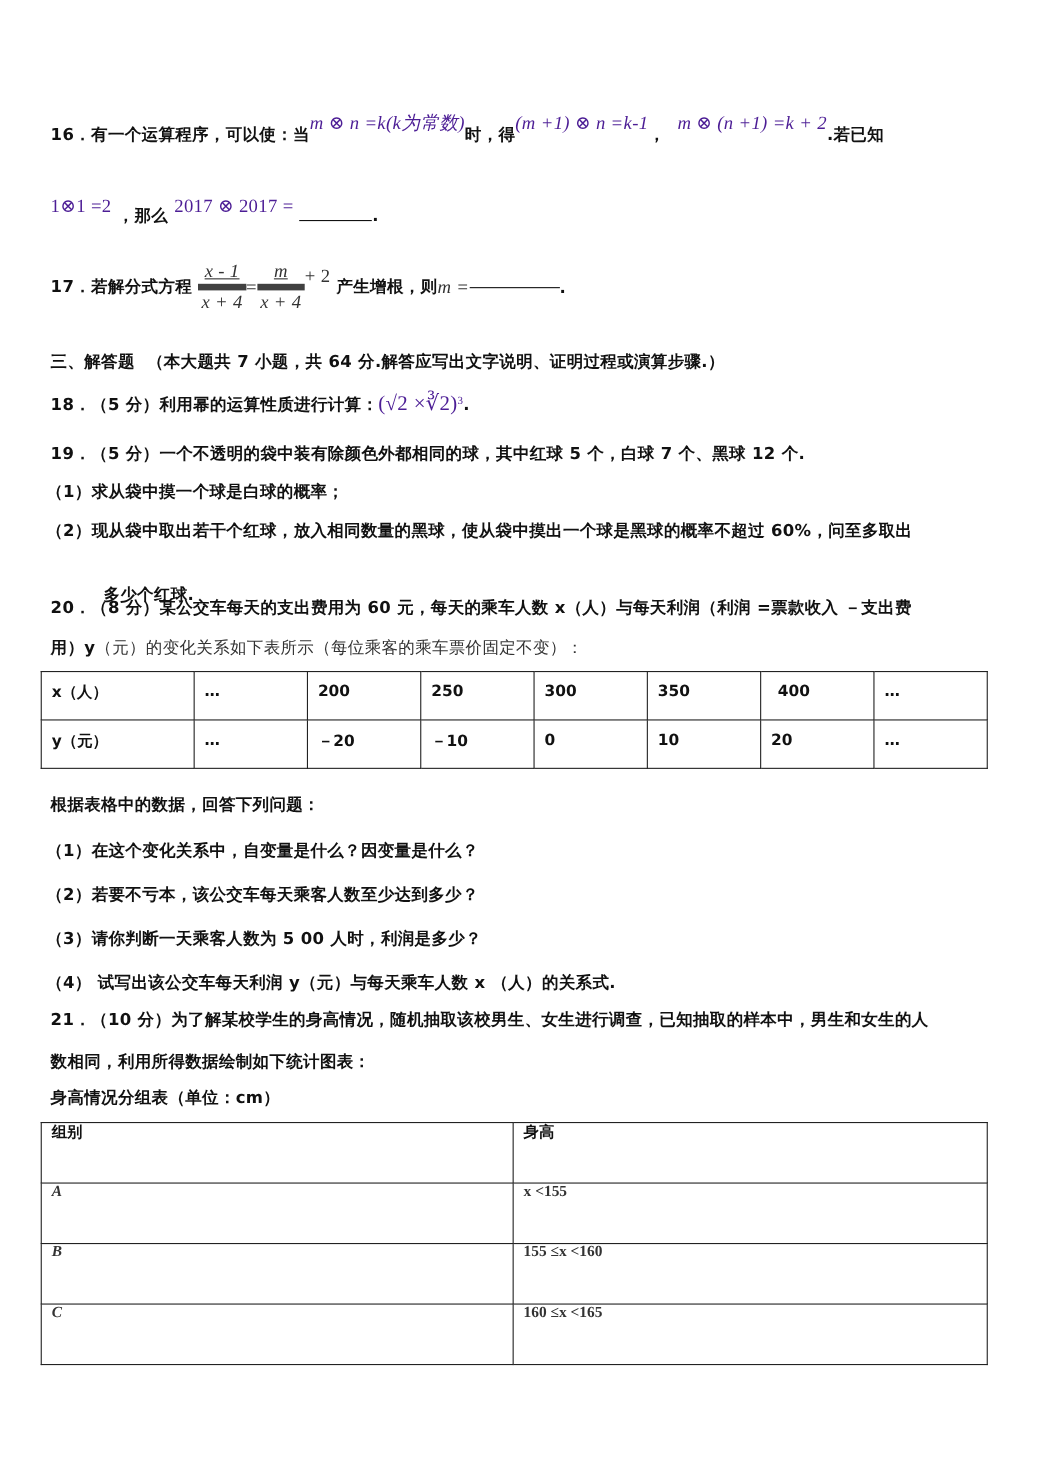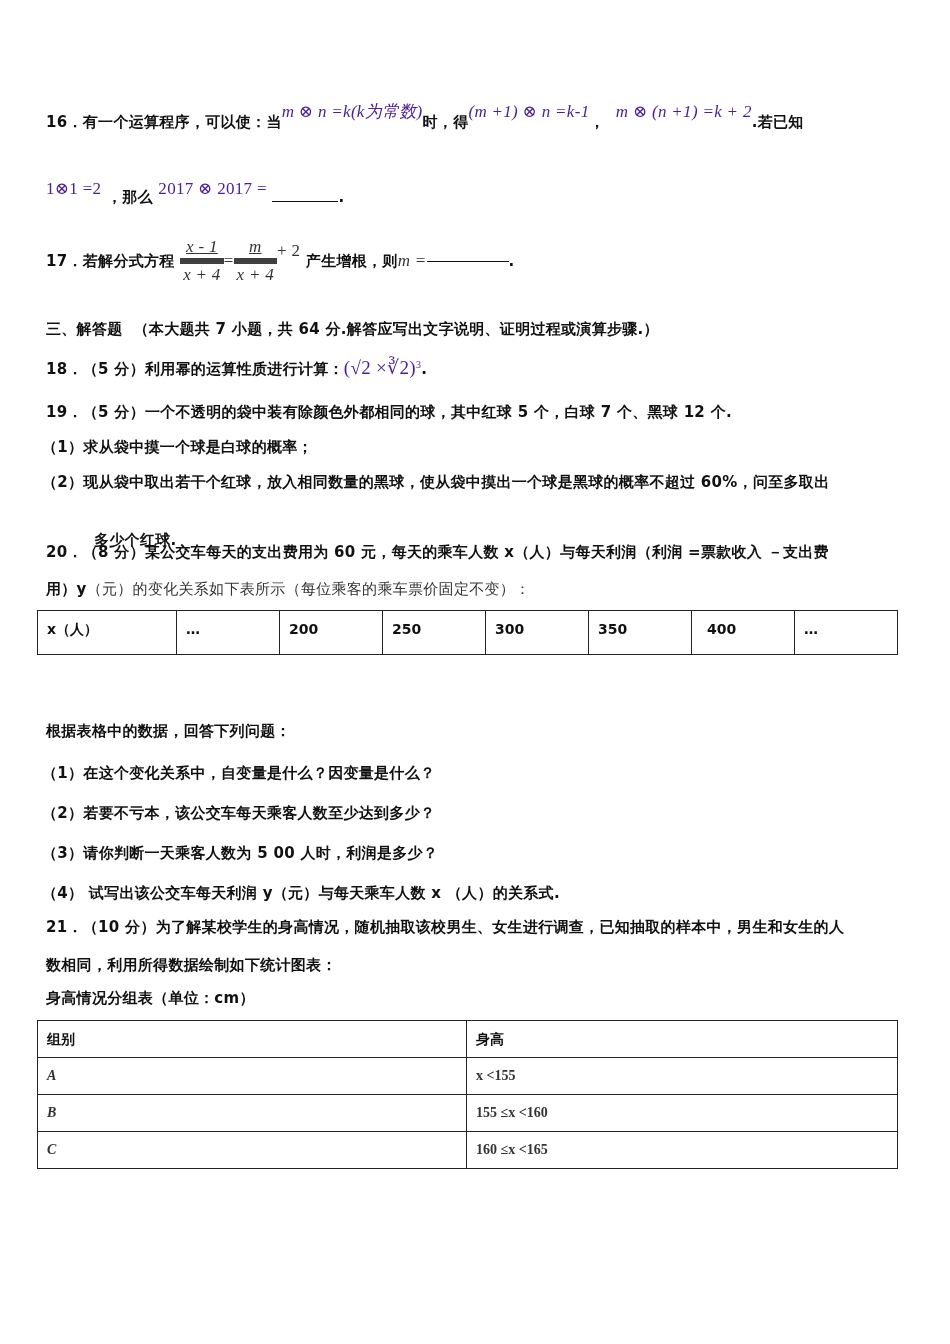--- a/index.html
+++ b/index.html
@@ -15,21 +15,21 @@
   .blank { display: inline-block; border-bottom: 1.5px solid #111; vertical-align: baseline; }
   .normal { font-weight: normal; }
   .frac { display: inline-block; vertical-align: middle; text-align: center; font-family: "Liberation Serif", serif; font-weight: normal; font-size: 17px; color: #333; }
   .frac .num { display: block; padding: 0 3px; border-bottom: 6px solid #404040; line-height: 22px; text-decoration: underline; }
   .frac .den { display: block; padding: 0 3px; line-height: 22px; }
   table.grid { position: absolute; left: 37px; border-collapse: collapse; table-layout: fixed; }
   table.grid td { border: 1.5px solid #222; font-size: 14px; font-weight: bold; padding: 0 0 0 9px; vertical-align: top; }
   table.t1 { top: 610px; width: 860px; }
   table.t1 td { height: 44px; padding-top: 10px; box-sizing: border-box; }
   table.t2 { top: 1020px; width: 860px; }
-  table.t2 td { height: 37px; padding-top: 10px; box-sizing: border-box; }
+  table.t2 td { height: 55px; box-sizing: border-box; }
   .cell-math { font-family: "Liberation Serif", serif; font-weight: normal; font-size: 17px; color: #333; }
   .cell-math i { font-style: italic; }
 </style>
 </head>
 <body>
 
 <div class="line" style="top:110px;">
   <span>16．</span><span>有一个运算程序，可以使：当</span><span class="math sup-math gray" style="font-style:italic;">m ⊗ n =k(k为常数)</span><span>时，得</span><span class="math sup-math gray" style="font-style:italic;">(m +1) ⊗ n =k-1</span><span>，</span>&nbsp;&nbsp;<span class="math sup-math gray" style="font-style:italic;">m ⊗ (n +1) =k + 2</span><span>.若已知</span>
 </div>
 <div class="line" style="top:186px;">
@@ -79,20 +79,30 @@
       <tr>
     <td>x（人）</td>
     <td>…</td>
     <td>200</td>
     <td>250</td>
     <td>300</td>
     <td>350</td>
     <td style="padding-left:15px;">400</td>
     <td>…</td>
   </tr>
+  <tr>
+    <td>y（元）</td>
+    <td>…</td>
+    <td>－20</td>
+    <td>－10</td>
+    <td>0</td>
+    <td>10</td>
+    <td>20</td>
+    <td>…</td>
+  </tr>
 </tbody>
   </table>
 
 <div class="line" style="top:722px;">根据表格中的数据，回答下列问题：</div>
 <div class="line" style="top:764px; left:42px;">（1）在这个变化关系中，自变量是什么？因变量是什么？</div>
 <div class="line" style="top:804px; left:42px;">（2）若要不亏本，该公交车每天乘客人数至少达到多少？</div>
 <div class="line" style="top:844px; left:42px;">（3）请你判断一天乘客人数为 5 00 人时，利润是多少？</div>
 <div class="line" style="top:884px; left:42px;">（4） 试写出该公交车每天利润 y（元）与每天乘车人数 x （人）的关系式.</div>
 
 <div class="line" style="top:918px;">

